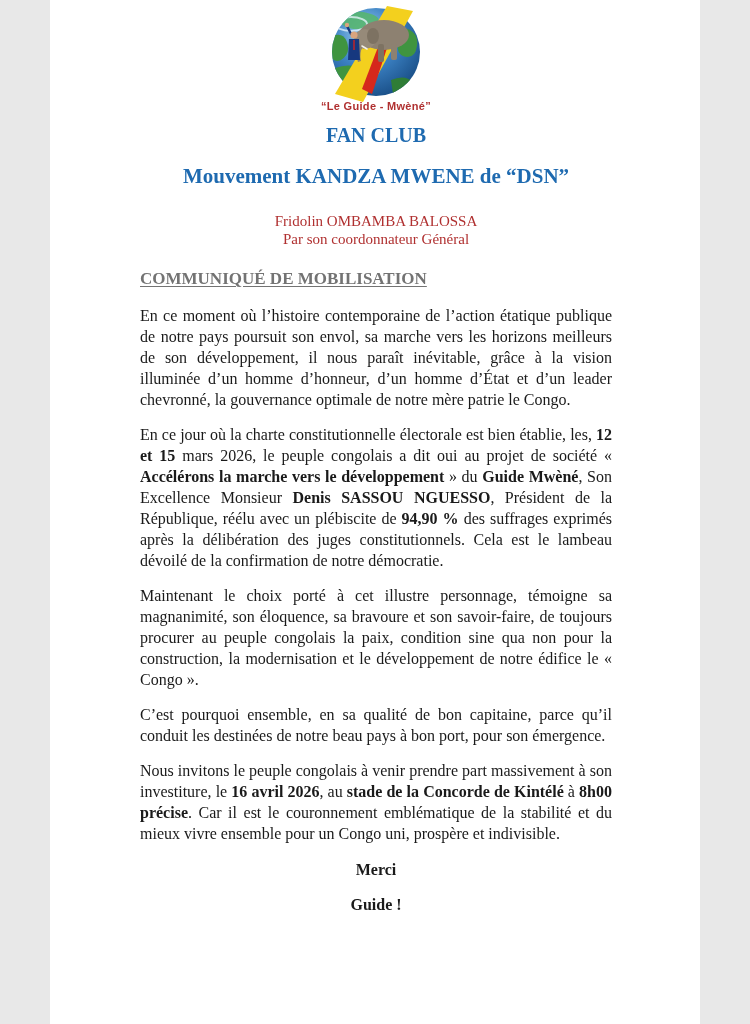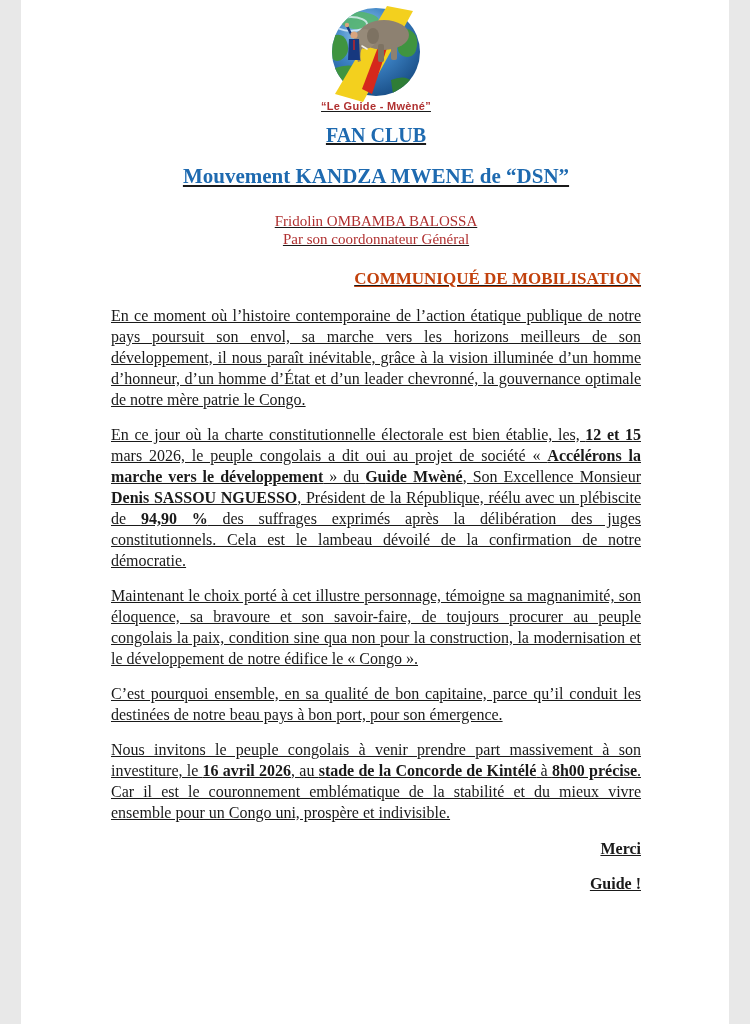--- a/index.html
+++ b/index.html
@@ -1,26 +1,25 @@
 <!DOCTYPE html>
 <html style="--blue: #1e6ab0; --red: #b03030;"><head>
 <meta charset="utf-8">
 <style>
   html,body { margin:0; padding:0; background:#e8e8e8; }
   .page {
     position:relative;
-    width:708px; height:1024px;
+    width:650px; height:1024px;
     margin:0 auto;
     background:#ffffff;
     font-family:"Liberation Serif", serif;
     color:#1a1a1a;
     overflow:hidden;
     box-sizing:border-box;
     padding:6px 88px 0 90px;
-    text-decoration:underline;
   }
   .logo-wrap { text-align:center; margin:0 -20px; }
   .logo-wrap svg { display:inline-block; }
   .logo-caption {
     margin-top:-6px;
     font-family:"Liberation Sans", sans-serif;
     font-size:11px; font-weight:bold;
     color:var(--red, #b03030);
     letter-spacing:0.3px;
   }
@@ -28,26 +27,26 @@
     margin:12px 0 0; text-align:center;
     font-size:20px; font-weight:bold;
     color:var(--blue, #1e6ab0);
   }
   .org-title2 {
     margin:17px 0 0; text-align:center;
     font-size:21px; font-weight:bold;
     color:var(--blue, #1e6ab0);
   }
   .byline { margin-top:23px; text-align:center; color:var(--red, #b03030); font-size:15px; line-height:18px; }
-  .doc-title { margin:21px 0 16px; text-align:right; font-size:17px; font-weight:bold; color:#c2410c; }
+  .doc-title { margin:21px 0 16px; text-align:left; font-size:17px; font-weight:bold; color:#737373; }
   .doc-title span { text-decoration:underline; text-underline-offset:2px; }
   .body-text { margin-top:16px; font-size:16px; line-height:21px; text-align:justify; text-justify:inter-word; }
   .body-text p { margin:0 0 14px; }
   .b { font-weight:bold; }
-  .closing-center { text-align:right; font-weight:bold; font-size:16px; margin:17px 0 0; }
+  .closing-center { text-align:center; font-weight:bold; font-size:16px; margin:17px 0 0; }
   .place-date { text-align:right; font-size:16.5px; margin:19px 0 0; font-weight:normal; }
   .signature { text-align:right; padding-right:145px; font-weight:bold; font-size:16.5px; margin:20px 0 0; }
 </style>
 </head>
 <body>
 
 <div class="page">
 
   <div class="logo-wrap">
     <svg width="110" height="96" viewBox="0 0 110 96" aria-hidden="true">

